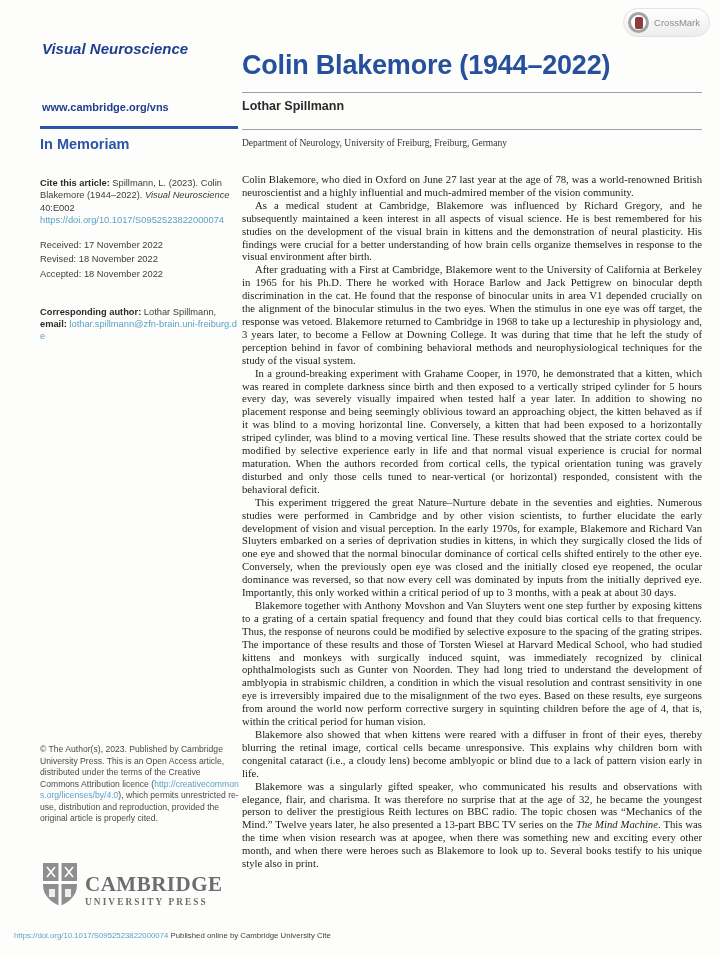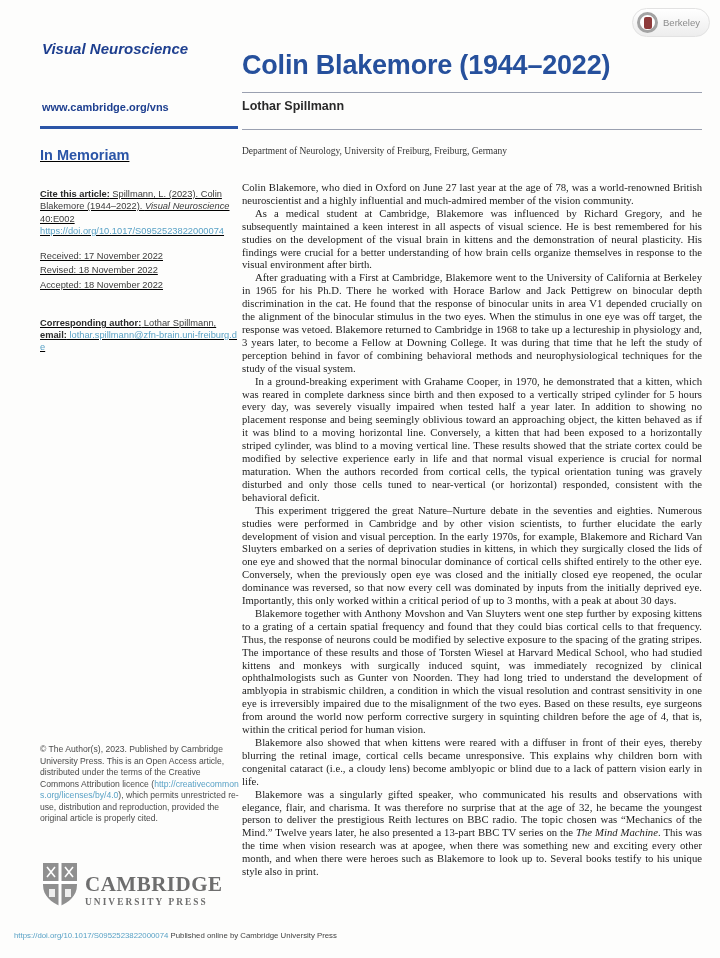--- a/index.html
+++ b/index.html
@@ -33,21 +33,21 @@
   
   .journal-name{
     position:absolute;left:42px;top:40px;font-style:italic;font-weight:bold;
     color:var(--navy);font-size:15px;
   }
   .journal-url{
     position:absolute;left:42px;top:101px;font-weight:bold;color:var(--navy);font-size:11px;
   }
   .memoriam{
     position:absolute;left:40px;top:126px;width:198px;
-    border-top:3px solid #2b55a7;padding-top:18px;text-decoration:underline;
+    border-top:3px solid #2b55a7;padding-top:7px;
   }
   .memoriam-h{color:#2b55a7;font-weight:bold;font-size:14.5px;}
   .side-block{margin-top:25px;font-size:9.3px;line-height:1.32;color:#3c3c3c;}
   .side-block .b{font-weight:bold;color:#2b2b2b;}
   .side-link{color:var(--link);text-decoration:none;word-break:break-all;cursor:pointer;}
   .dates{margin-top:13px;}
   .dates div{margin:0 0 2px 0;}
   .corr{margin-top:26px;}
   .it{font-style:italic;}
 
@@ -65,42 +65,42 @@
   .cup-name{font-size:21px;line-height:1;letter-spacing:0.5px;}
   .cup-sub{font-size:9.3px;letter-spacing:2.1px;margin-top:2px;}
 
   
   .main{position:absolute;left:242px;top:36px;width:460px;}
   .title{
     color:var(--accent);font-size:27px;font-weight:bold;letter-spacing:-0.2px;line-height:1.15;margin-top:14px;
   }
   .rule{border-top:1px solid #9aa0b0;margin-top:11px;}
   .author{font-size:12.5px;font-weight:bold;color:#2a2a2a;padding:6px 0 5px 0;}
-  .affil{font-family:"Liberation Serif",serif;font-size:9.5px;color:#333;margin-top:16px;}
+  .affil{font-family:"Liberation Serif",serif;font-size:9.5px;color:#333;margin-top:8px;}
   .article-body{
     margin-top:25px;font-family:"Liberation Serif",serif;font-size:10.7px;
     line-height:12.9px;color:var(--body-text);text-align:justify;
   }
   .article-body p{margin:0;}
   .article-body p.indent{text-indent:13px;}
 
   
   .footer{position:absolute;left:14px;top:931px;font-size:7.8px;color:#3f3f3f;}
   .footer .side-link{font-size:7.8px;}
 </style>
 </head>
 <body>
 
 <div class="page">
 
   <div class="crossmark">
     <span class="cm-circle">
       <span class="cm-rect"></span>
     </span>
-    <span class="cm-label">Berkeley</span>
+    <span class="cm-label">CrossMark</span>
   </div>
 
   <div class="journal-name">Visual Neuroscience</div>
   <div class="journal-url">www.cambridge.org/vns</div>
 
   <div class="memoriam">
     <div class="memoriam-h">In Memoriam</div>
 
     <div class="side-block">
       <span class="b">Cite this article:</span><span> Spillmann, L. (2023). Colin Blakemore (1944–2022). </span><span class="it">Visual Neuroscience</span><span> 40:E002</span>
@@ -150,16 +150,16 @@
         <p class="indent"><span>After graduating with a First at Cambridge, Blakemore went to the University of California at Berkeley in 1965 for his Ph.D. There he worked with Horace Barlow and Jack Pettigrew on binocular depth discrimination in the cat. He found that the response of binocular units in area V1 depended crucially on the alignment of the binocular stimulus in the two eyes. When the stimulus in one eye was off target, the response was vetoed. Blakemore returned to Cambridge in 1968 to take up a lectureship in physiology and, 3 years later, to become a Fellow at Downing College. It was during that time that he left the study of perception behind in favor of combining behavioral methods and neurophysiological techniques for the study of the visual system.</span></p>
         <p class="indent"><span>In a ground-breaking experiment with Grahame Cooper, in 1970, he demonstrated that a kitten, which was reared in complete darkness since birth and then exposed to a vertically striped cylinder for 5 hours every day, was severely visually impaired when tested half a year later. In addition to showing no placement response and being seemingly oblivious toward an approaching object, the kitten behaved as if it was blind to a moving horizontal line. Conversely, a kitten that had been exposed to a horizontally striped cylinder, was blind to a moving vertical line. These results showed that the striate cortex could be modified by selective experience early in life and that normal visual experience is crucial for normal maturation. When the authors recorded from cortical cells, the typical orientation tuning was gravely disturbed and only those cells tuned to near-vertical (or horizontal) responded, consistent with the behavioral deficit.</span></p>
         <p class="indent"><span>This experiment triggered the great Nature–Nurture debate in the seventies and eighties. Numerous studies were performed in Cambridge and by other vision scientists, to further elucidate the early development of vision and visual perception. In the early 1970s, for example, Blakemore and Richard Van Sluyters embarked on a series of deprivation studies in kittens, in which they surgically closed the lids of one eye and showed that the normal binocular dominance of cortical cells shifted entirely to the other eye. Conversely, when the previously open eye was closed and the initially closed eye reopened, the ocular dominance was reversed, so that now every cell was dominated by inputs from the initially deprived eye. Importantly, this only worked within a critical period of up to 3 months, with a peak at about 30 days.</span></p>
         <p class="indent"><span>Blakemore together with Anthony Movshon and Van Sluyters went one step further by exposing kittens to a grating of a certain spatial frequency and found that they could bias cortical cells to that frequency. Thus, the response of neurons could be modified by selective exposure to the spacing of the grating stripes. The importance of these results and those of Torsten Wiesel at Harvard Medical School, who had studied kittens and monkeys with surgically induced squint, was immediately recognized by clinical ophthalmologists such as Gunter von Noorden. They had long tried to understand the development of amblyopia in strabismic children, a condition in which the visual resolution and contrast sensitivity in one eye is irreversibly impaired due to the misalignment of the two eyes. Based on these results, eye surgeons from around the world now perform corrective surgery in squinting children before the age of 4, that is, within the critical period for human vision.</span></p>
         <p class="indent"><span>Blakemore also showed that when kittens were reared with a diffuser in front of their eyes, thereby blurring the retinal image, cortical cells became unresponsive. This explains why children born with congenital cataract (i.e., a cloudy lens) become amblyopic or blind due to a lack of pattern vision early in life.</span></p>
         <p class="indent"><span>Blakemore was a singularly gifted speaker, who communicated his results and observations with elegance, flair, and charisma. It was therefore no surprise that at the age of 32, he became the youngest person to deliver the prestigious Reith lectures on BBC radio. The topic chosen was “Mechanics of the Mind.” Twelve years later, he also presented a 13-part BBC TV series on the </span><span class="it">The Mind Machine</span><span>. This was the time when vision research was at apogee, when there was something new and exciting every other month, and when there were heroes such as Blakemore to look up to. Several books testify to his unique style also in print.</span></p>
       </div>
   </div>
 
   <div class="footer">
-    <span class="side-link">https://doi.org/10.1017/S0952523822000074</span><span> Published online by Cambridge University Press</span>
+    <span class="side-link">https://doi.org/10.1017/S0952523822000074</span><span> Published online by Cambridge University Cite</span>
   </div>
 
 </div>
 
 </body></html>

